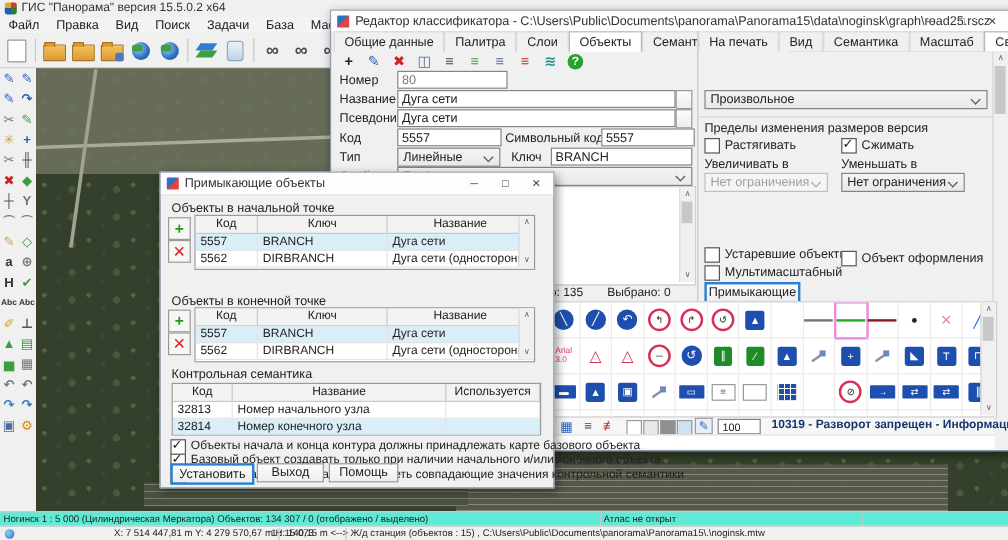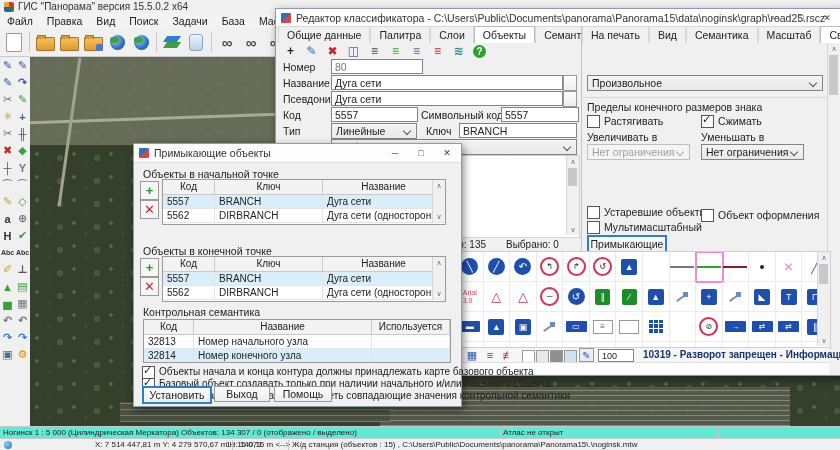--- a/index.html
+++ b/index.html
@@ -350,21 +350,21 @@
 
   <div class="tabs" id="right-tabs">
         <span class="tab">На печать</span>
         <span class="tab">Вид</span>
         <span class="tab">Семантика</span>
         <span class="tab">Масштаб</span>
         <span class="tab active">Свойства</span>
       </div>
   <div class="combo" style="left:311px;top:66px;width:230px;height:14px">Произвольное</div>
   <div style="position:absolute;left:306px;top:88px;width:247px;height:1px;background:#d8d8d8"></div>
-  <span class="lbl" style="left:311px;top:92px">Пределы конечного размеров знака</span>
+  <span class="lbl" style="left:311px;top:92px">Пределы изменения размеров версия</span>
   <div class="cb" style="left:311px;top:106px">
     <span class="cbbox"></span>
     <span>Растягивать</span>
   </div>
   <div class="cb checked" style="left:425px;top:106px">
     <span class="cbbox"></span>
     <span>Сжимать</span>
   </div>
   <span class="lbl" style="left:311px;top:122px">Увеличивать в</span>
   <span class="lbl" style="left:425px;top:122px">Уменьшать в</span>

